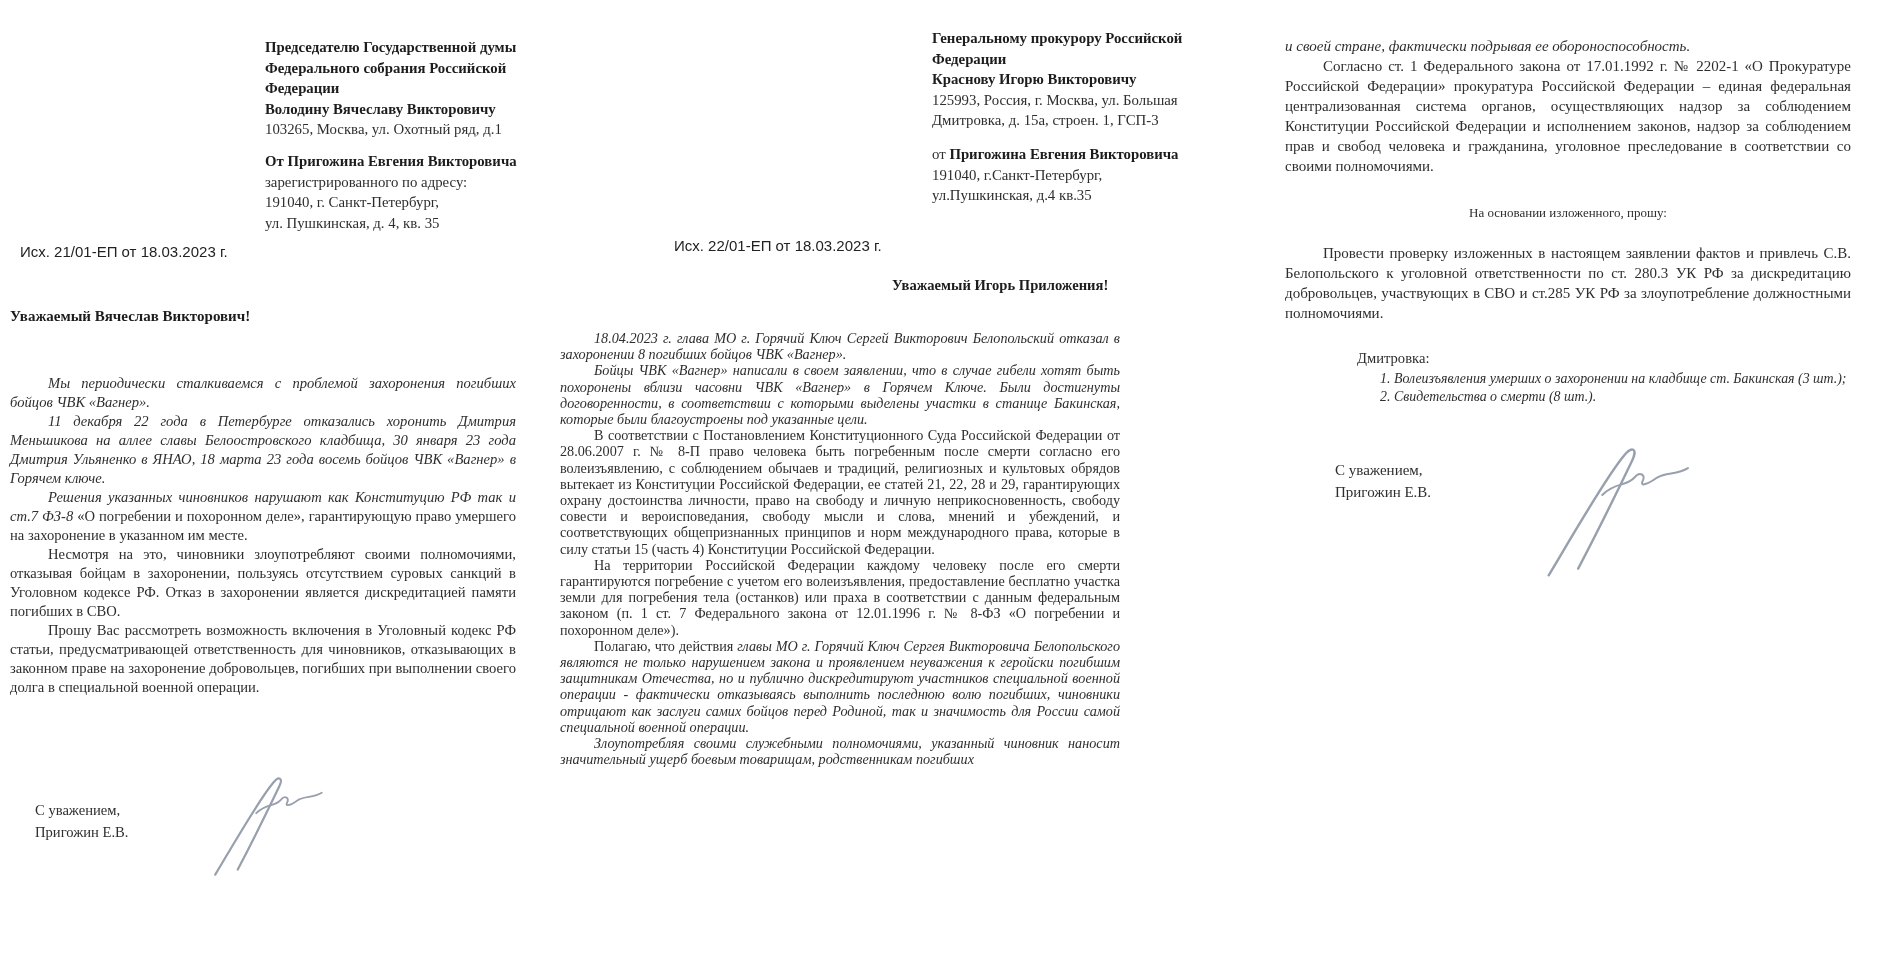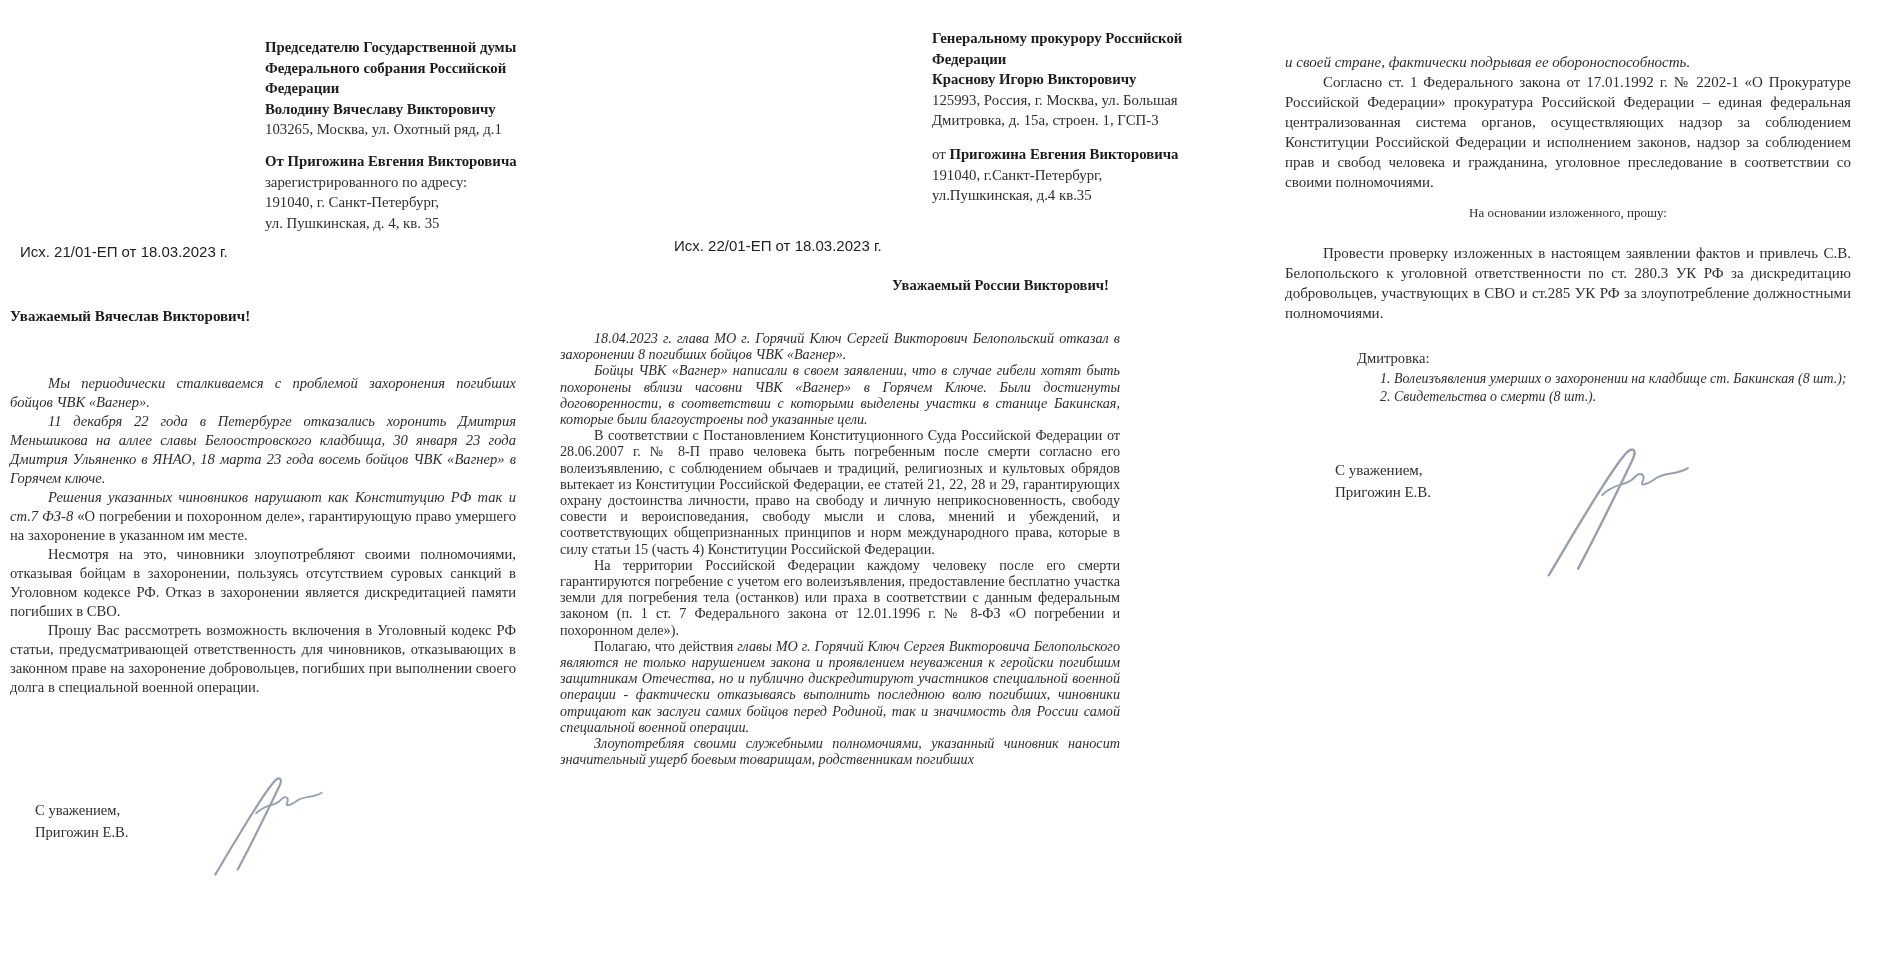--- a/index.html
+++ b/index.html
@@ -15,21 +15,21 @@
   .addr{position:absolute;font-size:14.8px;line-height:20.5px;white-space:nowrap;}
   .ref{position:absolute;font-family:"Liberation Sans",sans-serif;font-size:15px;
        color:#222;white-space:nowrap;margin-left:8px;}
   .salut{position:absolute;font-weight:bold;color:#1c1c1c;white-space:nowrap;}
   .body-block{position:absolute;text-align:justify;}
   .body-block p{margin:0;text-indent:38px;}
   .body-block p.noindent{text-indent:0;}
   #page1 .body-block{left:0;top:374px;width:506px;font-size:14.6px;line-height:19px;}
   #page2 .body-block{left:0;top:330px;width:560px;font-size:14.2px;line-height:16.2px;}
   #page2 .body-block p{text-indent:34px;}
-  #page3 .body-main{left:0;top:52px;width:566px;font-size:15px;line-height:20px;}
+  #page3 .body-main{left:0;top:36px;width:566px;font-size:15px;line-height:20px;}
   #page3 .request-heading{position:absolute;left:0;top:205px;width:566px;
         text-align:center;font-size:13px;}
   #page3 .request-para{left:0;top:243px;width:566px;font-size:15px;line-height:20px;}
   #page3 .attachments{position:absolute;left:0;top:349px;width:566px;font-size:14.6px;line-height:18px;}
   #page3 .attachments .att-label{padding-left:72px;margin-bottom:3px;}
   #page3 .attachments .att-item{padding-left:95px;font-style:italic;font-size:13.9px;line-height:17.5px;}
   .signoff{position:absolute;font-size:14.6px;line-height:21.5px;white-space:nowrap;}
   #page1 .signoff{left:25px;top:800px;}
   #page3 .signoff{left:50px;top:460px;font-size:15px;}
   .sig{position:absolute;}
@@ -82,21 +82,21 @@
       <div><span class="b">Краснову Игорю Викторовичу</span></div>
       <div><span>125993, Россия, г. Москва, ул. Большая</span></div>
       <div><span>Дмитровка, д. 15а, строен. 1, ГСП-3</span></div>
     </div>
   <div class="addr" style="left:372px;top:144px">
       <div><span>от </span><span class="b">Пригожина Евгения Викторовича</span></div>
       <div><span>191040, г.Санкт-Петербург,</span></div>
       <div><span>ул.Пушкинская, д.4 кв.35</span></div>
     </div>
   <div class="ref" style="left:106px;top:237px">Исх. 22/01-ЕП от 18.03.2023 г.</div>
-  <div class="salut" style="left:332px;top:277px;font-size:14.6px">Уважаемый России Викторович!</div>
+  <div class="salut" style="left:332px;top:277px;font-size:14.6px">Уважаемый Игорь Приложения!</div>
   <div class="body-block">
       <p><span class="i">18.04.2023 г.  глава МО  г. Горячий Ключ Сергей Викторович Белопольский отказал в захоронении 8 погибших бойцов ЧВК «Вагнер».</span></p>
       <p><span class="i">Бойцы ЧВК «Вагнер» написали в своем заявлении, что в случае гибели хотят быть похоронены вблизи часовни ЧВК «Вагнер» в Горячем Ключе. Были достигнуты договоренности, в соответствии с которыми выделены участки в станице Бакинская, которые были благоустроены под указанные цели.</span></p>
       <p><span>В соответствии с Постановлением Конституционного Суда Российской Федерации от 28.06.2007 г. № 8-П право человека быть погребенным после смерти согласно его волеизъявлению, с соблюдением обычаев и традиций, религиозных и культовых обрядов вытекает из Конституции Российской Федерации, ее статей 21, 22, 28 и 29, гарантирующих охрану достоинства личности, право на свободу и личную неприкосновенность, свободу совести и вероисповедания, свободу мысли и слова, мнений и убеждений, и соответствующих общепризнанных принципов и норм международного права, которые в силу статьи 15 (часть 4) Конституции Российской Федерации.</span></p>
       <p><span>На территории Российской Федерации каждому человеку после его смерти гарантируются погребение с учетом его волеизъявления, предоставление бесплатно участка земли для погребения тела (останков) или праха в соответствии с данным федеральным законом (п. 1 ст. 7 Федерального закона от 12.01.1996 г. № 8-ФЗ «О погребении и похоронном деле»).</span></p>
       <p><span>Полагаю, что действия </span><span class="i">главы МО г. Горячий Ключ Сергея Викторовича Белопольского являются не только нарушением закона и проявлением неуважения к геройски погибшим защитникам Отечества, но и публично дискредитируют участников специальной военной операции - фактически отказываясь выполнить последнюю волю погибших, чиновники отрицают как заслуги самих бойцов перед Родиной, так и значимость для России самой специальной военной операции.</span></p>
       <p><span class="i">Злоупотребляя своими служебными полномочиями, указанный чиновник наносит значительный ущерб боевым товарищам, родственникам погибших</span></p>
     </div>
 </div>
 
@@ -105,21 +105,21 @@
       <p class="noindent"><span class="i">и своей стране, фактически подрывая ее обороноспособность.</span></p>
       <p><span>Согласно ст. 1 Федерального закона от 17.01.1992 г. № 2202-1 «О Прокуратуре Российской Федерации» прокуратура Российской Федерации – единая федеральная централизованная система органов, осуществляющих надзор за соблюдением Конституции Российской Федерации и исполнением законов, надзор за соблюдением прав и свобод человека и гражданина, уголовное преследование в соответствии со своими полномочиями.</span></p>
     </div>
   <div class="request-heading">На основании изложенного, прошу:</div>
   <div class="body-block request-para">
       <p><span>Провести проверку изложенных в настоящем заявлении фактов и привлечь С.В. Белопольского к уголовной ответственности по ст. 280.3 УК РФ за дискредитацию добровольцев, участвующих в СВО и ст.285 УК РФ за злоупотребление должностными полномочиями.</span></p>
     </div>
   <div class="attachments">
     <div class="att-label">Дмитровка:</div>
     <div>
-        <div class="att-item">1. Волеизъявления умерших о захоронении на кладбище ст. Бакинская  (8 шт.);</div>
+        <div class="att-item">1. Волеизъявления умерших о захоронении на кладбище ст. Бакинская  (3 шт.);</div>
         <div class="att-item">2. Свидетельства о смерти (8 шт.).</div>
       </div>
   </div>
   <div class="signoff">
       <div>С уважением,</div>
       <div>Пригожин Е.В.</div>
     </div>
   <div class="sig">
     <svg width="172" height="150" viewBox="0 0 125 112">
       <path d="M10 104 C28 74 52 32 66 15 C72 7 77 9 72 19 C60 44 42 80 32 99" stroke="#98a0ae" stroke-width="1.8" fill="none" stroke-linecap="round"></path>

